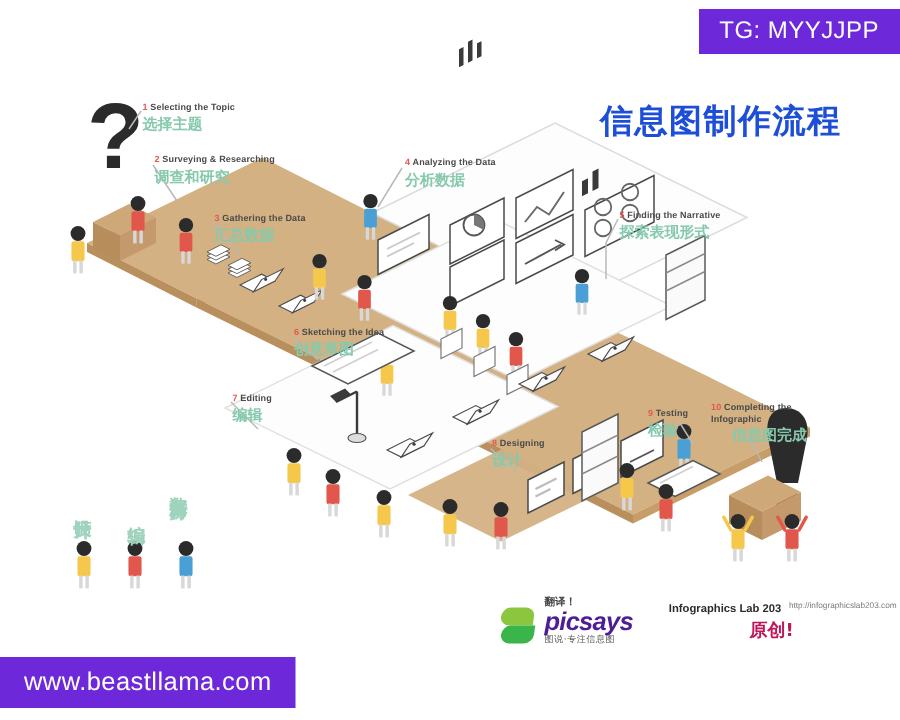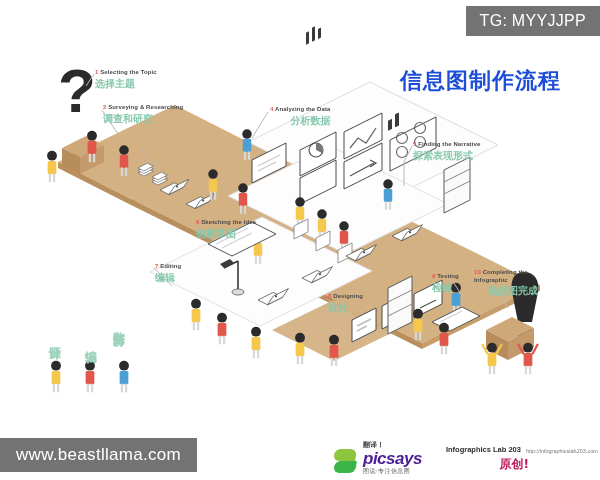--- a/index.html
+++ b/index.html
@@ -2,21 +2,21 @@
 <html><head>
 <meta charset="utf-8">
 <style>
   html,body{margin:0;padding:0;background:#ffffff;}
   body{width:600px;height:480px;position:relative;overflow:hidden;
        font-family:"Liberation Sans","DejaVu Sans",sans-serif;}
 
   #stage{position:absolute;inset:0;width:600px;height:480px;background:#fff;}
 
   
-  .wm{position:absolute;background:#737373;color:#fff;display:flex;align-items:center;
+  .wm{position:absolute;background:#6d28d9;color:#fff;display:flex;align-items:center;
       justify-content:center;letter-spacing:.3px;}
   #wm-top{right:0;top:6px;height:30px;padding:0 14px;font-size:16px;}
   #wm-bottom{left:0;bottom:8px;height:34px;padding:0 16px;font-size:17px;}
 
   
   #title{position:absolute;left:400px;top:66px;font-size:22px;color:#1d4ed8;
          letter-spacing:1px;font-weight:bold;white-space:nowrap;
          font-family:"DejaVu Sans","Liberation Sans",sans-serif;}
 
   
@@ -34,28 +34,28 @@
         font-family:"DejaVu Sans","Liberation Sans",sans-serif;}
 
   
   #footer{position:absolute;left:332px;top:398px;display:flex;align-items:flex-end;gap:5px;}
   #logo-mark{width:26px;height:26px;position:relative;flex:0 0 auto;}
   #logo-mark .s1,#logo-mark .s2{position:absolute;width:22px;height:12px;}
   #logo-mark .s1{top:1px;left:2px;background:#8cc63f;
      border-radius:11px 11px 0 11px;transform:skewX(-8deg);}
   #logo-mark .s2{bottom:1px;left:2px;background:#39b54a;
      border-radius:11px 0 11px 11px;transform:skewX(-8deg);}
-  #logo-txt{display:flex;flex-direction:column;line-height:1;margin-top:44px;}
+  #logo-txt{display:flex;flex-direction:column;line-height:1;}
   #logo-txt .fanyi{font-size:7px;color:#444;font-weight:bold;margin-bottom:1px;
      font-family:"DejaVu Sans","Liberation Sans",sans-serif;}
   #logo-txt .word{font-size:17px;font-weight:bold;color:#4c1d95;letter-spacing:-.5px;font-style:italic;}
   #logo-txt .tag{font-size:6px;color:#555;margin-top:1px;letter-spacing:.4px;
      font-family:"DejaVu Sans","Liberation Sans",sans-serif;}
   #lab{display:flex;flex-direction:column;margin-left:4px;padding-bottom:1px;}
-  #lab .row1{display:flex;align-items:flex-end;gap:5px;padding-left:15px;}
+  #lab .row1{display:flex;align-items:flex-start;gap:5px;padding-left:15px;}
   #lab .labname{font-size:7.5px;font-weight:bold;color:#2b2b2b;}
   #lab .url{font-size:5.5px;color:#7a7a7a;}
   #lab .yc{font-size:12px;color:#be185d;font-weight:bold;margin-top:2px;text-align:center;
      font-family:"DejaVu Sans","Liberation Sans",sans-serif;}
 
   
   #scene{position:absolute;left:0;top:0;width:600px;height:480px;}
   svg{display:block;}
 </style>
 </head>
@@ -348,22 +348,26 @@
   <div class="step" style="left:95px;top:68px;">
     <div class="en"><span class="num">1</span> <span>Selecting the Topic</span></div>
     <div class="cn">选择主题</div>
   </div>
 
   <div class="step" style="left:103px;top:103px;">
     <div class="en"><span class="num">2</span> <span>Surveying &amp; Researching</span></div>
     <div class="cn">调查和研究</div>
   </div>
 
-
-  <div class="step" style="left:270px;top:105px;text-align:right;">
+  <div class="step" style="left:143px;top:142px;">
+    <div class="en"><span class="num">3</span> <span>Gathering the Data</span></div>
+    <div class="cn">汇总数据</div>
+  </div>
+
+  <div class="step" style="left:270px;top:105px;">
     <div class="en"><span class="num">4</span> <span>Analyzing the Data</span></div>
     <div class="cn">分析数据</div>
   </div>
 
   <div class="step" style="left:413px;top:140px;">
     <div class="en"><span class="num">5</span> <span>Finding the Narrative</span></div>
     <div class="cn">探索表现形式</div>
   </div>
 
   <div class="step" style="left:196px;top:218px;">

